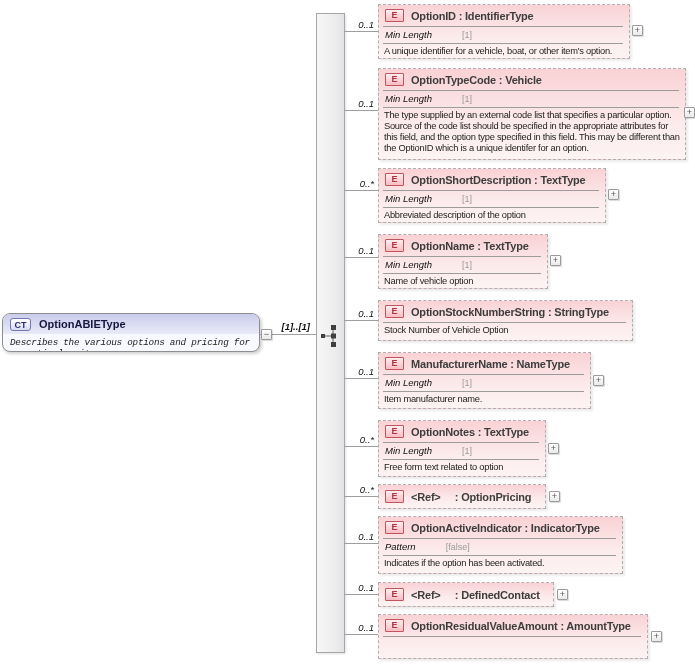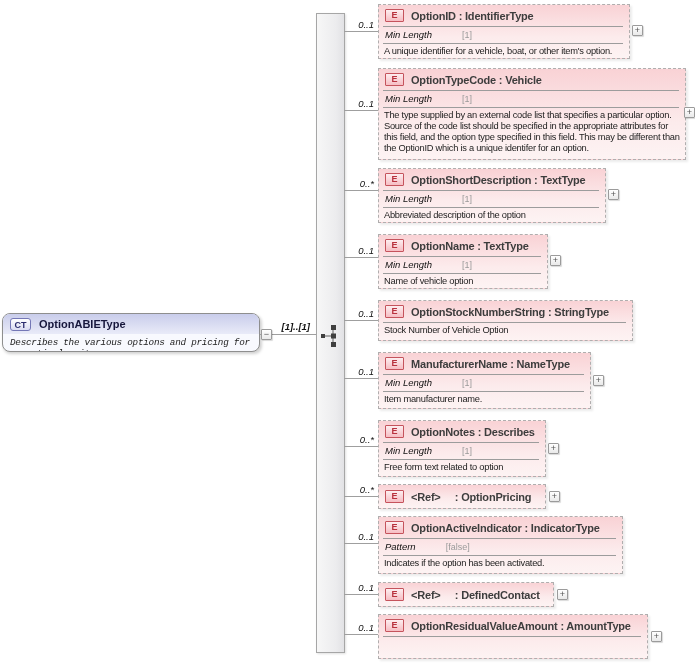--- a/index.html
+++ b/index.html
@@ -172,21 +172,21 @@
     <div class="sep"></div>
     <div class="desc">Item manufacturer name.</div>
   </div>
   <div class="toggle" style="left:593px;top:375px;">+</div>
 
   <div class="hline" style="left:344px;top:446px;width:34px;"></div>
   <div class="card" style="left:336px;top:434px;">0..*</div>
   <div class="ebox" style="top:420px;width:168px;height:57px;">
     <div class="hdr">
         <span class="eicon">E</span>
-        <span class="etitle">OptionNotes : Describes</span>
+        <span class="etitle">OptionNotes : TextType</span>
       </div>
     <div class="sep"></div>
     <div class="facet">
         <span class="fname">Min Length</span>
         <span class="fval">[1]</span>
       </div>
     <div class="sep"></div>
     <div class="desc">Free form text related to option</div>
   </div>
   <div class="toggle" style="left:548px;top:443px;">+</div>

